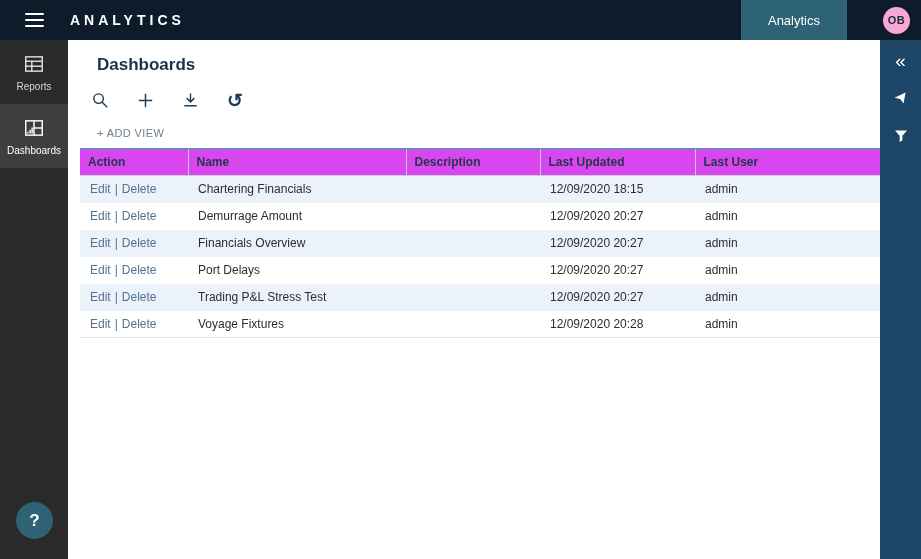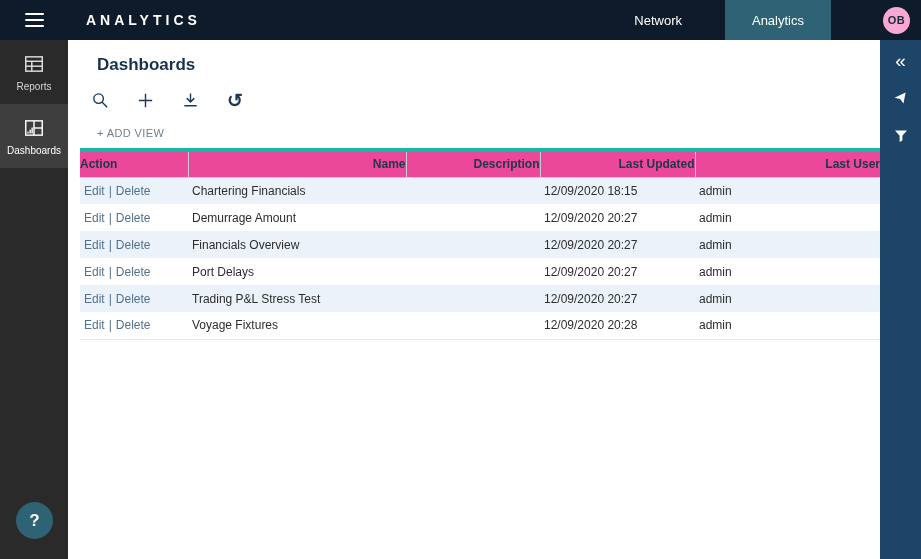--- a/index.html
+++ b/index.html
@@ -7,21 +7,21 @@
   body {
     font-family: "Liberation Sans", sans-serif;
     background: #fff;
     position: relative;
   }
 
   
   .topbar {
     position: absolute; top: 0; left: 0; right: 0; height: 40px;
     background: #0d1b2b; color: #fff;
-    display: flex; align-items: stretch; z-index: 3; gap: 16px;
+    display: flex; align-items: stretch; z-index: 3;
   }
   .menu-btn {
     width: 68px; display: flex; flex-direction: column;
     justify-content: center; align-items: center; gap: 4px; cursor: pointer;
   }
   .menu-btn i { display: block; width: 19px; height: 2px; background: #fff; border-radius: 1px; }
   .brand {
     align-self: center; font-size: 14px; font-weight: bold;
     letter-spacing: 4px; margin-left: 2px;
   }
@@ -91,45 +91,44 @@
   table.grid {
     border-collapse: collapse; table-layout: fixed; width: 800px; margin-left: 12px;
     font-size: 12px;
   }
   .grid col.c-action  { width: 108px; }
   .grid col.c-name    { width: 218px; }
   .grid col.c-desc    { width: 134px; }
   .grid col.c-updated { width: 155px; }
   .grid col.c-user    { width: 185px; }
   .grid th {
-    background: #ec4899; color: #22374e; text-align: left; font-weight: bold;
-    height: 27px; padding: 0 0; font-size: 12px;
-    border-top: 4px solid #14b8a6; border-bottom: 1px solid #c6cfd9;
+    background: #d946ef; color: #22374e; text-align: left; font-weight: bold;
+    height: 27px; padding: 0 8px; font-size: 12px;
+    border-top: 1px solid #14b8a6; border-bottom: 1px solid #c6cfd9;
     cursor: pointer;
   }
-  .grid th + th { border-left: 1px solid #c3ccd6; text-align: right; }
-  .grid td { height: 27px; padding: 0 4px; color: #2d2d2d; overflow: hidden; white-space: nowrap; }
+  .grid th + th { border-left: 1px solid #c3ccd6; }
+  .grid td { height: 27px; padding: 0 10px; color: #2d2d2d; overflow: hidden; white-space: nowrap; }
   .grid tbody tr:nth-child(odd)  { background: #ecf2f9; }
   .grid tbody tr:nth-child(even) { background: #ffffff; }
   .grid { border-bottom: 1px solid #e3e8ee; }
   .lnk { color: #52718f; cursor: pointer; }
   .sep { color: #52718f; margin: 0 4px; }
 </style>
 </head>
 <body>
 
 <div class="topbar">
   <div class="menu-btn">
     <i></i>
       <i></i>
       <i></i>
   </div>
   <div class="brand">ANALYTICS</div>
   <div class="top-spacer"></div>
-  <div class="top-tab">Network</div>
   <div class="top-tab active">Analytics</div>
   <div class="avatar">OB</div>
 </div>
 
 <div class="left-sidebar">
   <div class="side-item">
     <svg width="22" height="22" viewBox="0 0 20 20">
       <rect x="2.5" y="3.5" width="15" height="13" fill="none" stroke="#e0e0e0" stroke-width="1.3"></rect>
       <line x1="2.5" y1="7.5" x2="17.5" y2="7.5" stroke="#e0e0e0" stroke-width="1.3"></line>
       <line x1="8" y1="7.5" x2="8" y2="16.5" stroke="#e0e0e0" stroke-width="1.3"></line>

